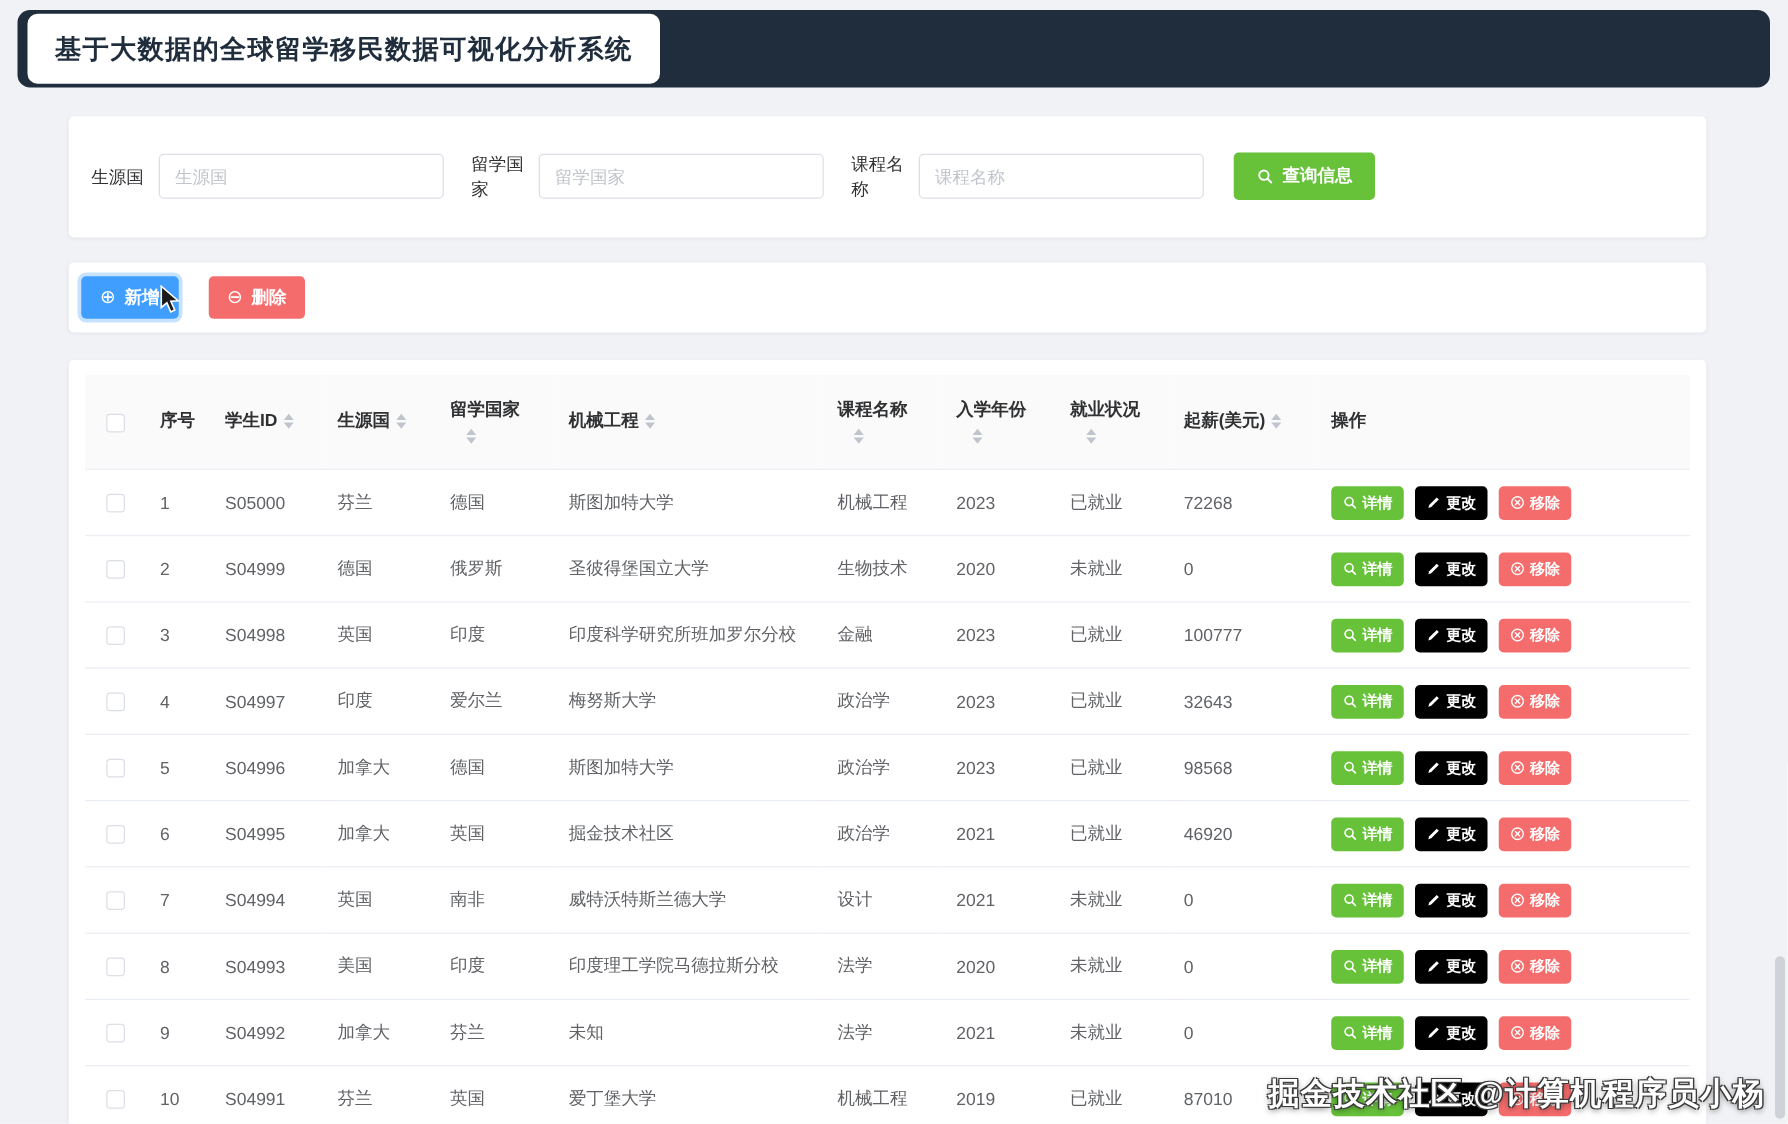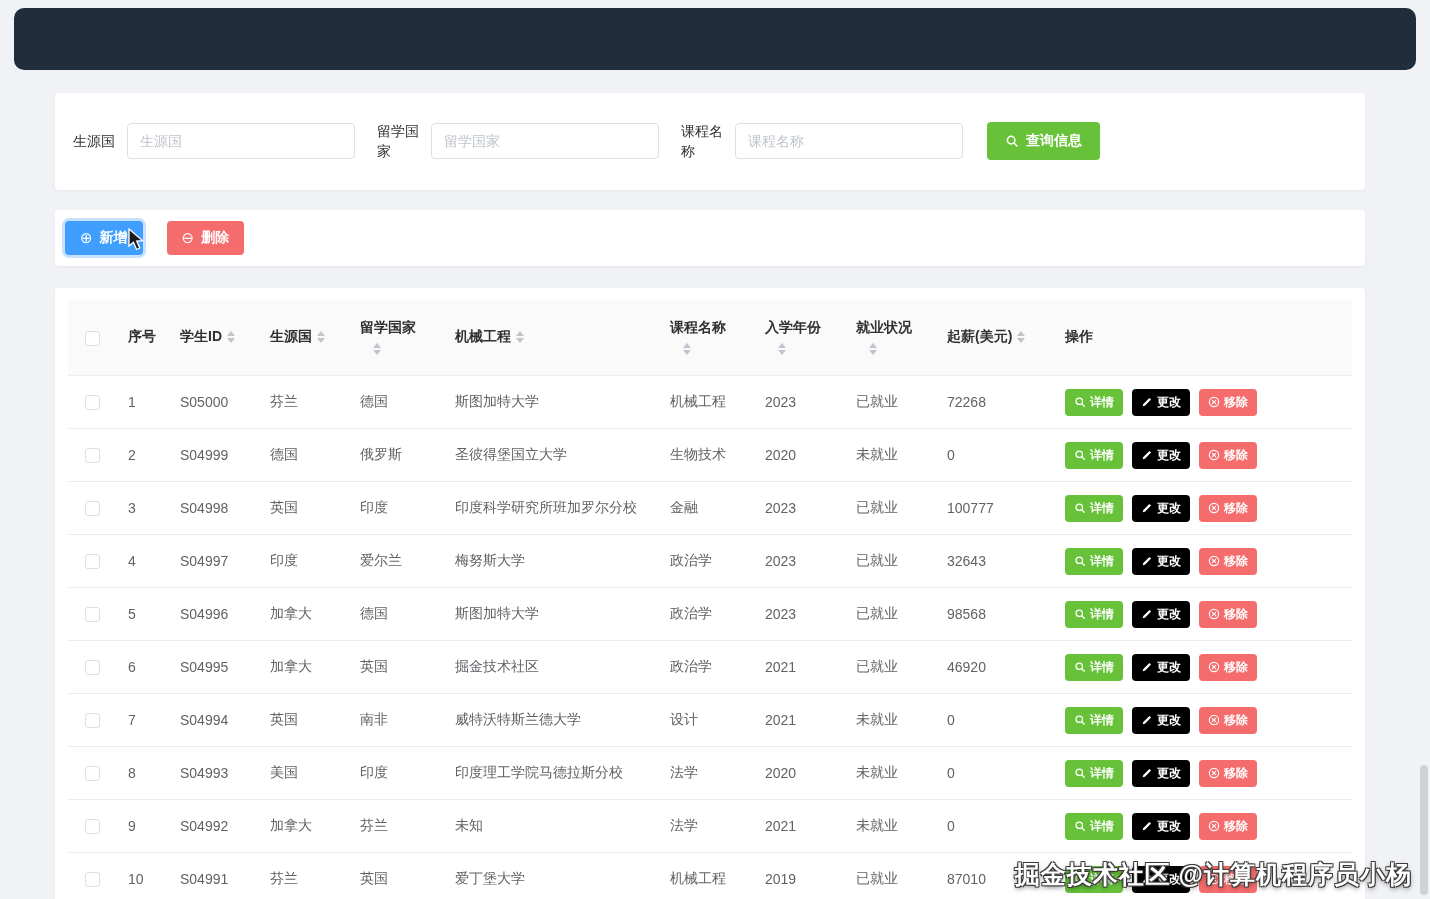--- a/index.html
+++ b/index.html
@@ -131,20 +131,23 @@
   }
   .scroll-thumb {
     position:absolute; right:2px; top:765px; width:8px; height:130px;
     background:#cfd2d6; border-radius:4px; z-index:70; cursor:grab;
   }
 </style>
 </head>
 <body>
 
 <header class="header">
+  <div class="title-box">
+    <span>基于大数据的全球留学移民数据可视化分析系统</span>
+  </div>
 </header>
 
 <section class="card filter-card">
   <div class="field">
     <label class="f-label">生源国</label>
     <input class="f-input" placeholder="生源国" style="">
   </div>
   <div class="field">
     <label class="f-label">留学国家</label>
     <input class="f-input" placeholder="留学国家" style="">

